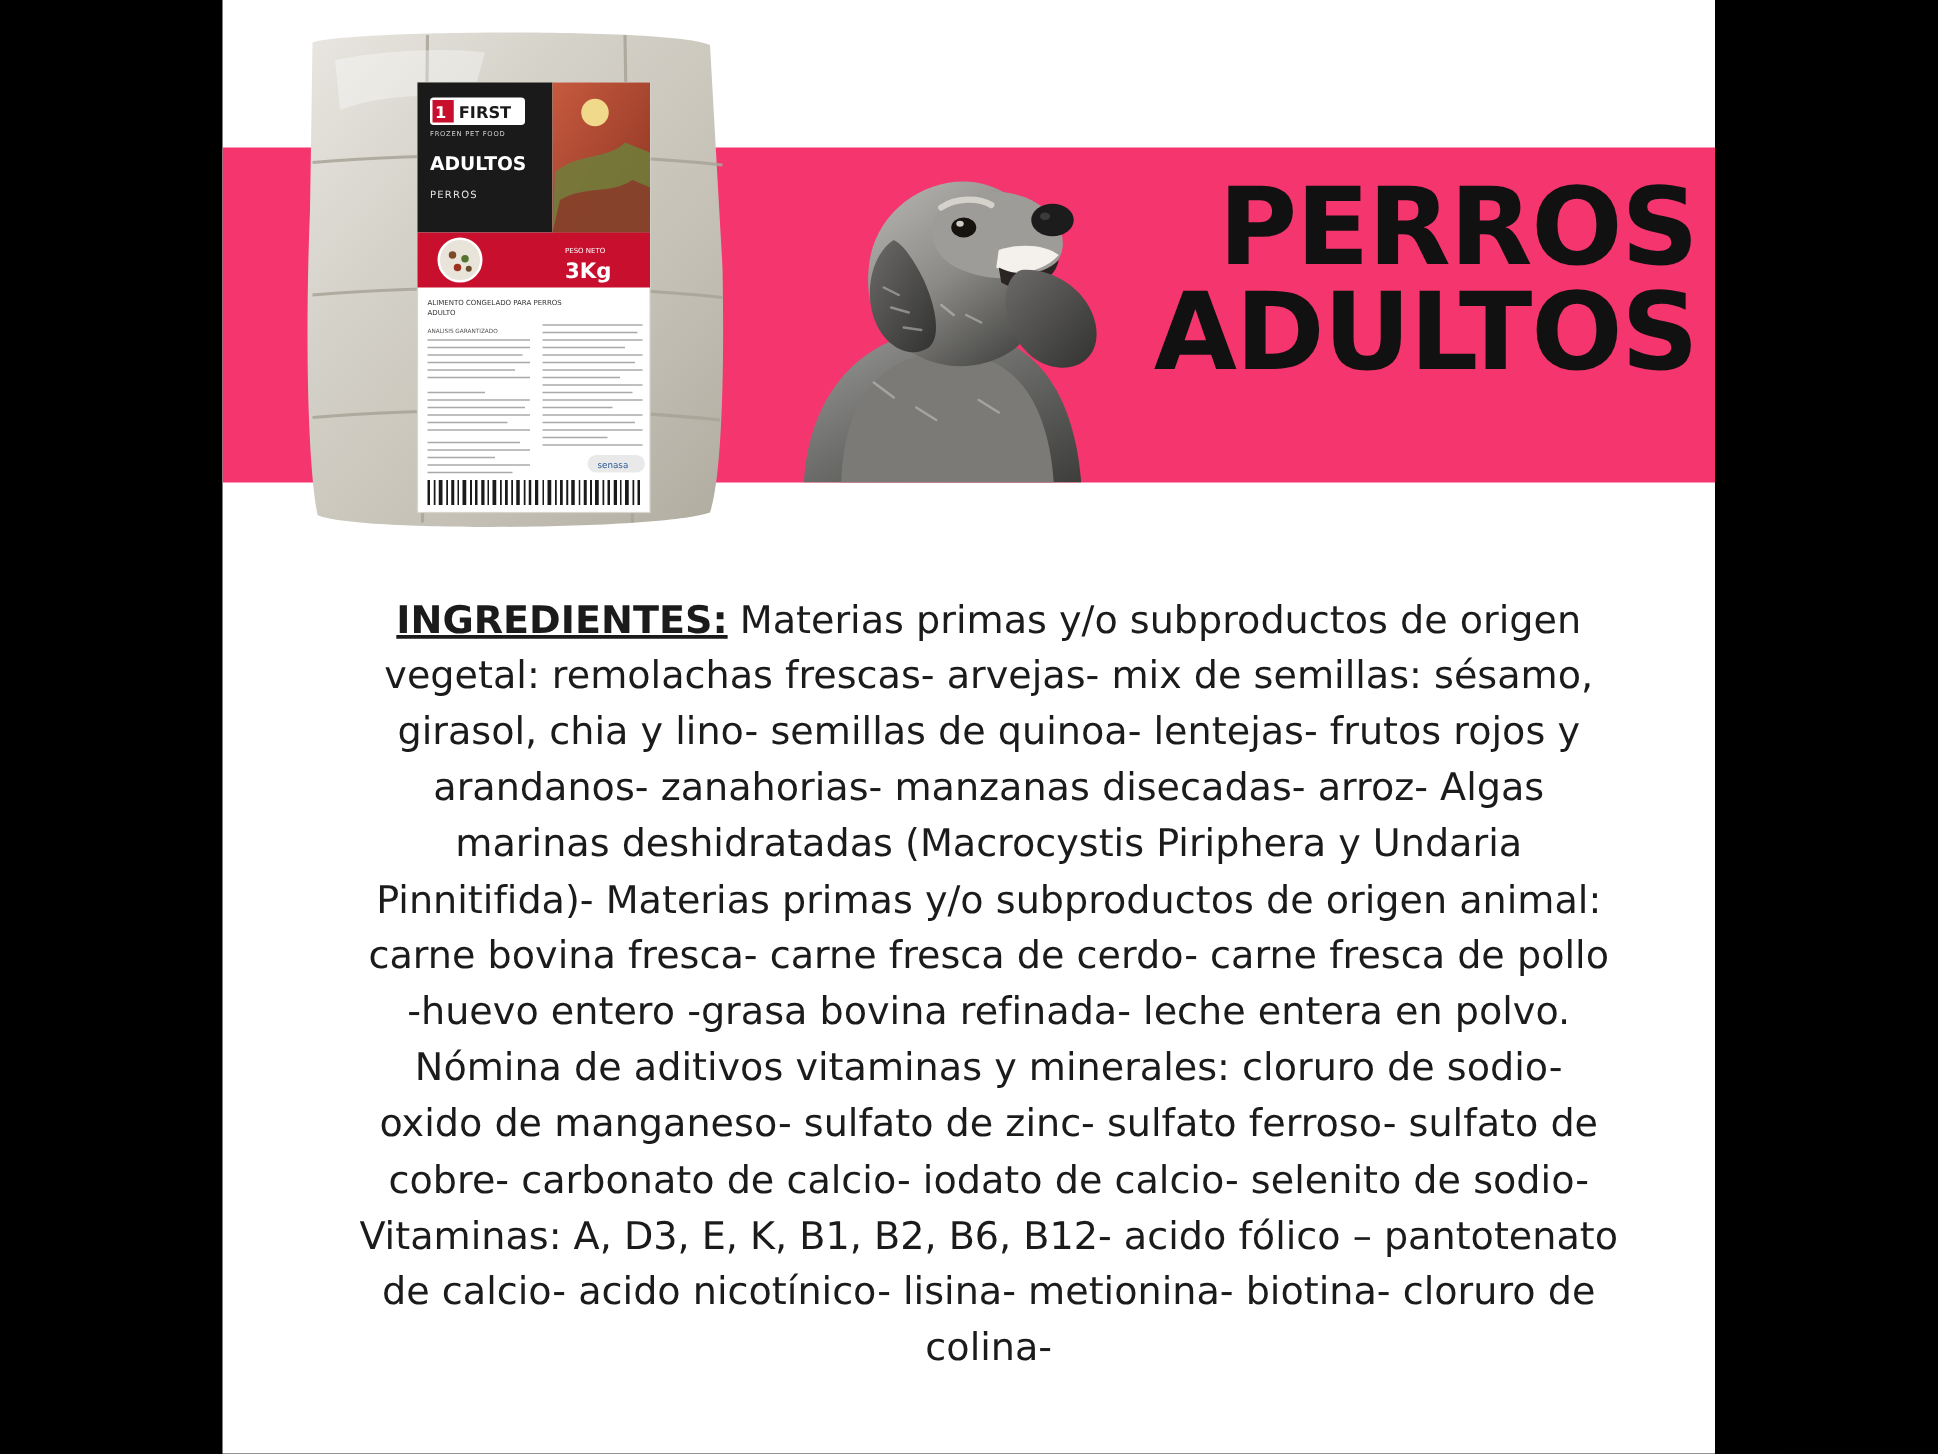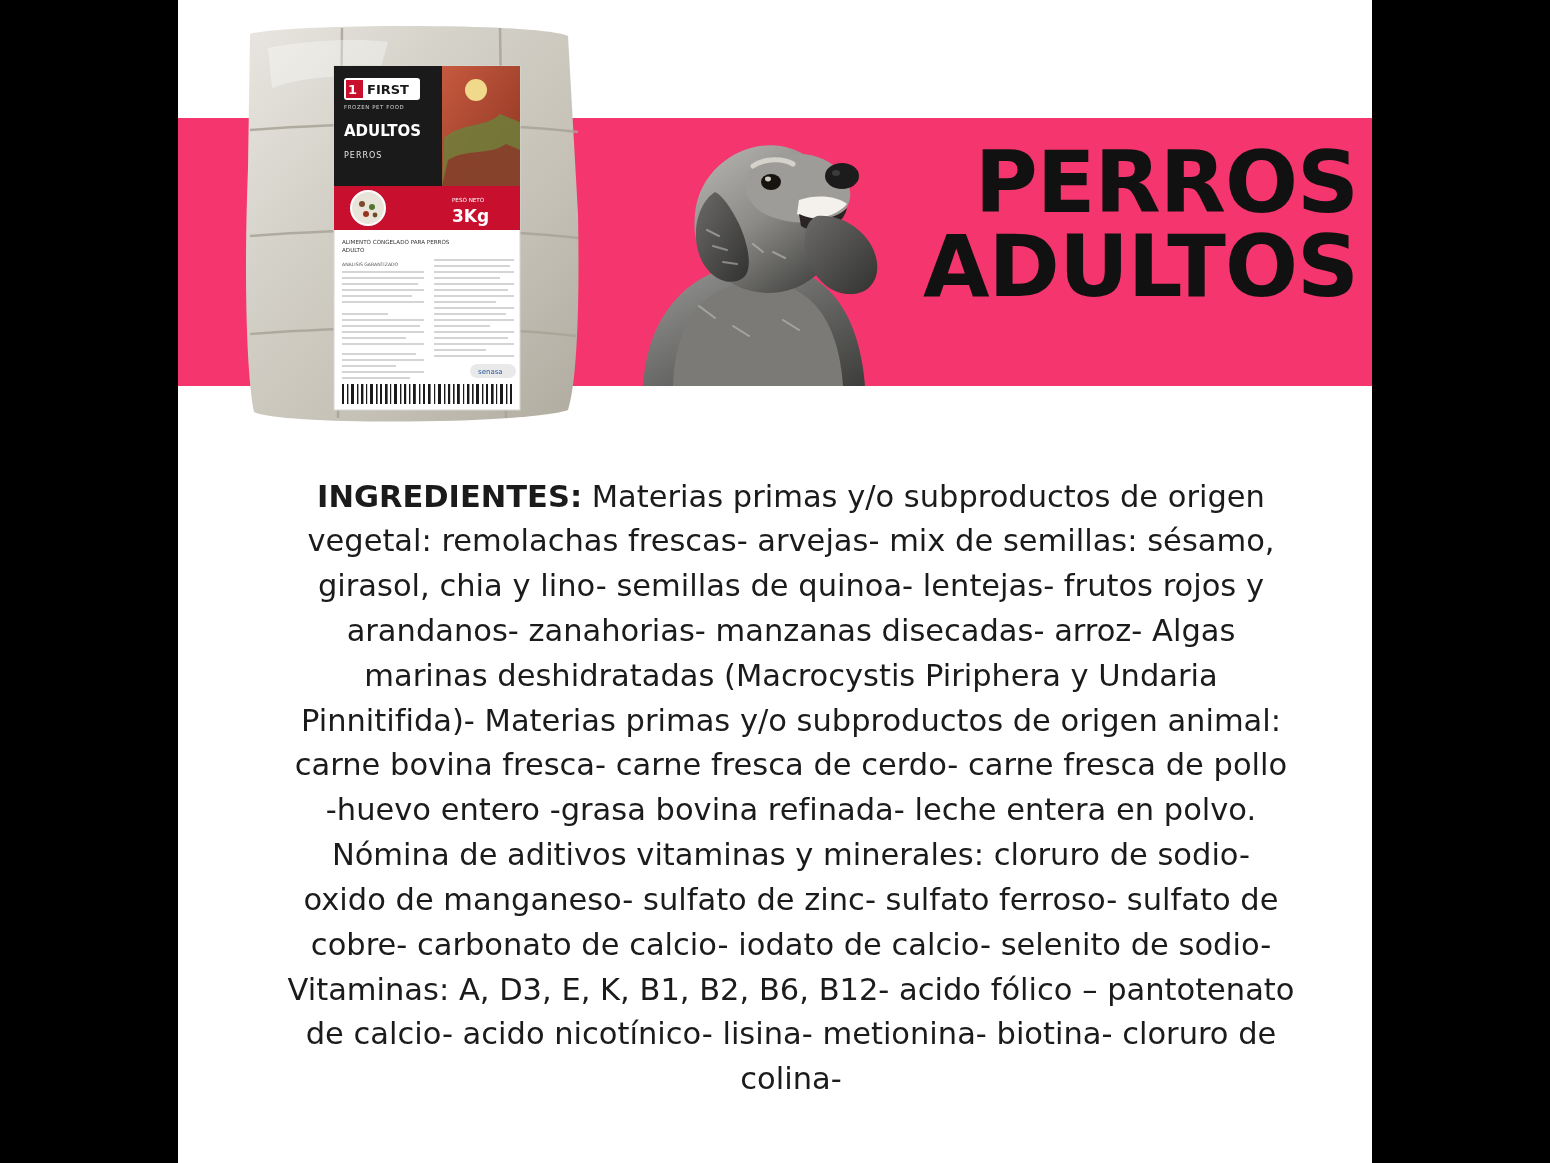--- a/index.html
+++ b/index.html
@@ -90,20 +90,21 @@
     top: 444px;
     width: 1010px;
     text-align: center;
     font-size: 30.5px;
     line-height: 1.47;
     color: #1b1b1b;
     font-family: "DejaVu Sans", sans-serif;
   }
   .ingredients .lead {
     font-weight: bold;
+    text-decoration: underline;
   }
 
   .bar-left, .bar-right {
     position: absolute;
     top: 0;
     width: 178px;
     height: 1163px;
     background: #000000;
   }
   .bar-left { left: 0; }

